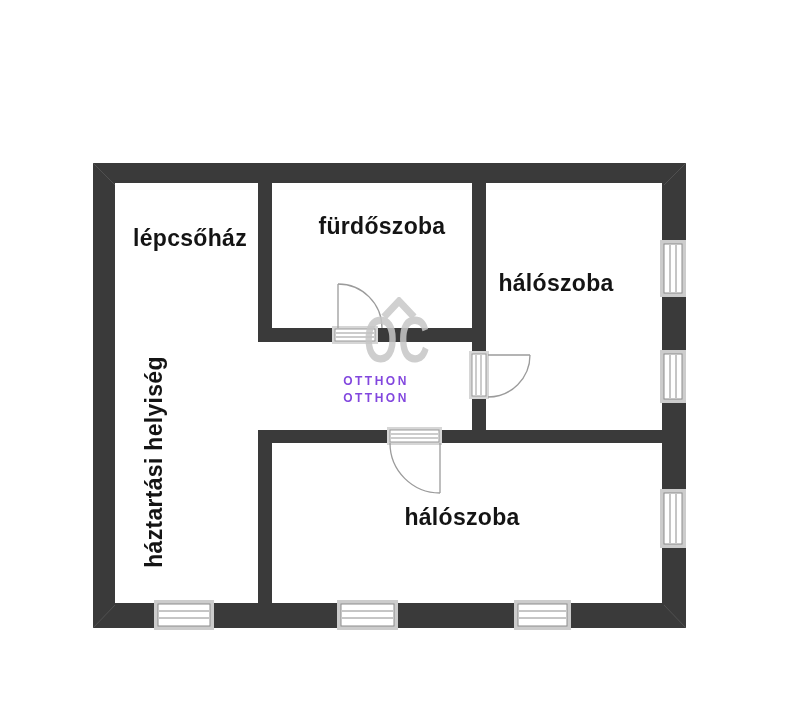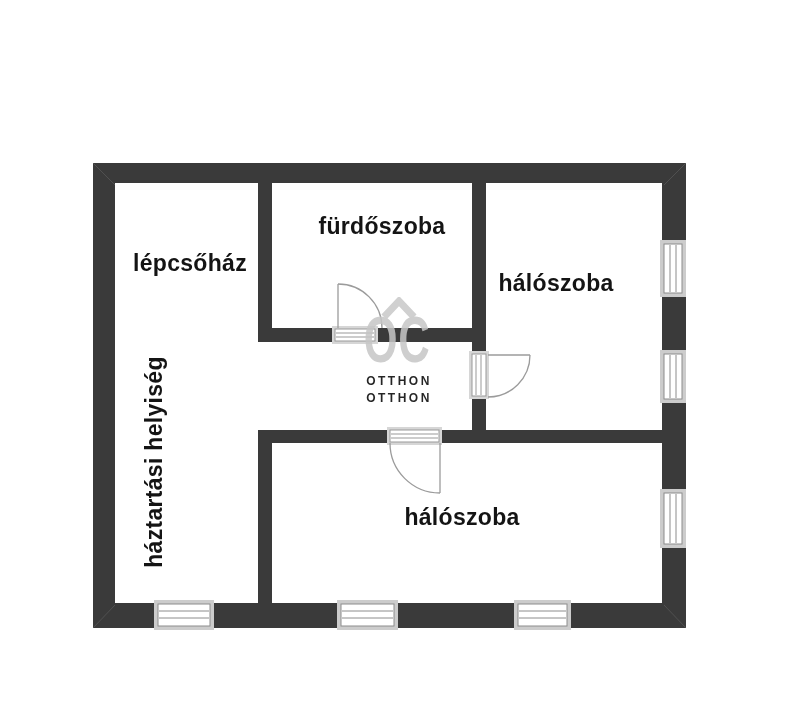--- a/index.html
+++ b/index.html
@@ -13,22 +13,22 @@
   .plan-svg{position:absolute;left:0;top:0;z-index:1;}
   
   .watermark{position:absolute;left:0;top:0;width:800px;height:706px;z-index:2;opacity:.85;pointer-events:none;}
   .wm-roof{position:absolute;left:379px;top:297px;}
   .wm-oc{
     position:absolute;left:397px;top:308px;
     transform:translateX(-50%) scaleX(.68);transform-origin:center top;
     font-size:64px;line-height:1;font-weight:700;color:#c6c6c6;letter-spacing:1px;white-space:nowrap;
   }
   .wm-word{
-    position:absolute;left:399px;transform:translateX(-50%);
-    font-size:12px;font-weight:600;color:#000000;letter-spacing:2.5px;white-space:nowrap;
+    position:absolute;left:376px;transform:translateX(-50%);
+    font-size:12px;font-weight:600;color:#6d28d9;letter-spacing:2.5px;white-space:nowrap;
   }
   .wm-otthon{top:374px;}
   .wm-centrum{top:391px;}
   
   .room-label{
     position:absolute;z-index:3;
     transform:translate(-50%,-50%);
     font-size:23px;font-weight:600;color:#141414;letter-spacing:.3px;white-space:nowrap;
   }
   .room-label.vertical{transform:translate(-50%,-50%) rotate(-90deg);}
@@ -135,20 +135,20 @@
 
   <div class="watermark">
     <svg class="wm-roof" width="40" height="24" viewBox="0 0 40 24">
       <path d="M5 20 L20 4 L35 20" fill="none" stroke="#c8c8c8" stroke-width="7"></path>
     </svg>
     <div class="wm-oc">OC</div>
     <div class="wm-word wm-otthon">OTTHON</div>
     <div class="wm-word wm-centrum">OTTHON</div>
   </div>
 
-  <div class="room-label" style="left:190px;top:263px;text-align:center;">lépcsőház</div>
+  <div class="room-label" style="left:190px;top:238px;text-align:center;">lépcsőház</div>
   <div class="room-label" style="left:382px;top:226px;">fürdőszoba</div>
   <div class="room-label" style="left:556px;top:283px;">hálószoba</div>
   <div class="room-label" style="left:462px;top:517px;">hálószoba</div>
   <div class="room-label vertical" style="left:154px;top:462px;">háztartási helyiség</div>
 
 
 </div>
 
 </body></html>

